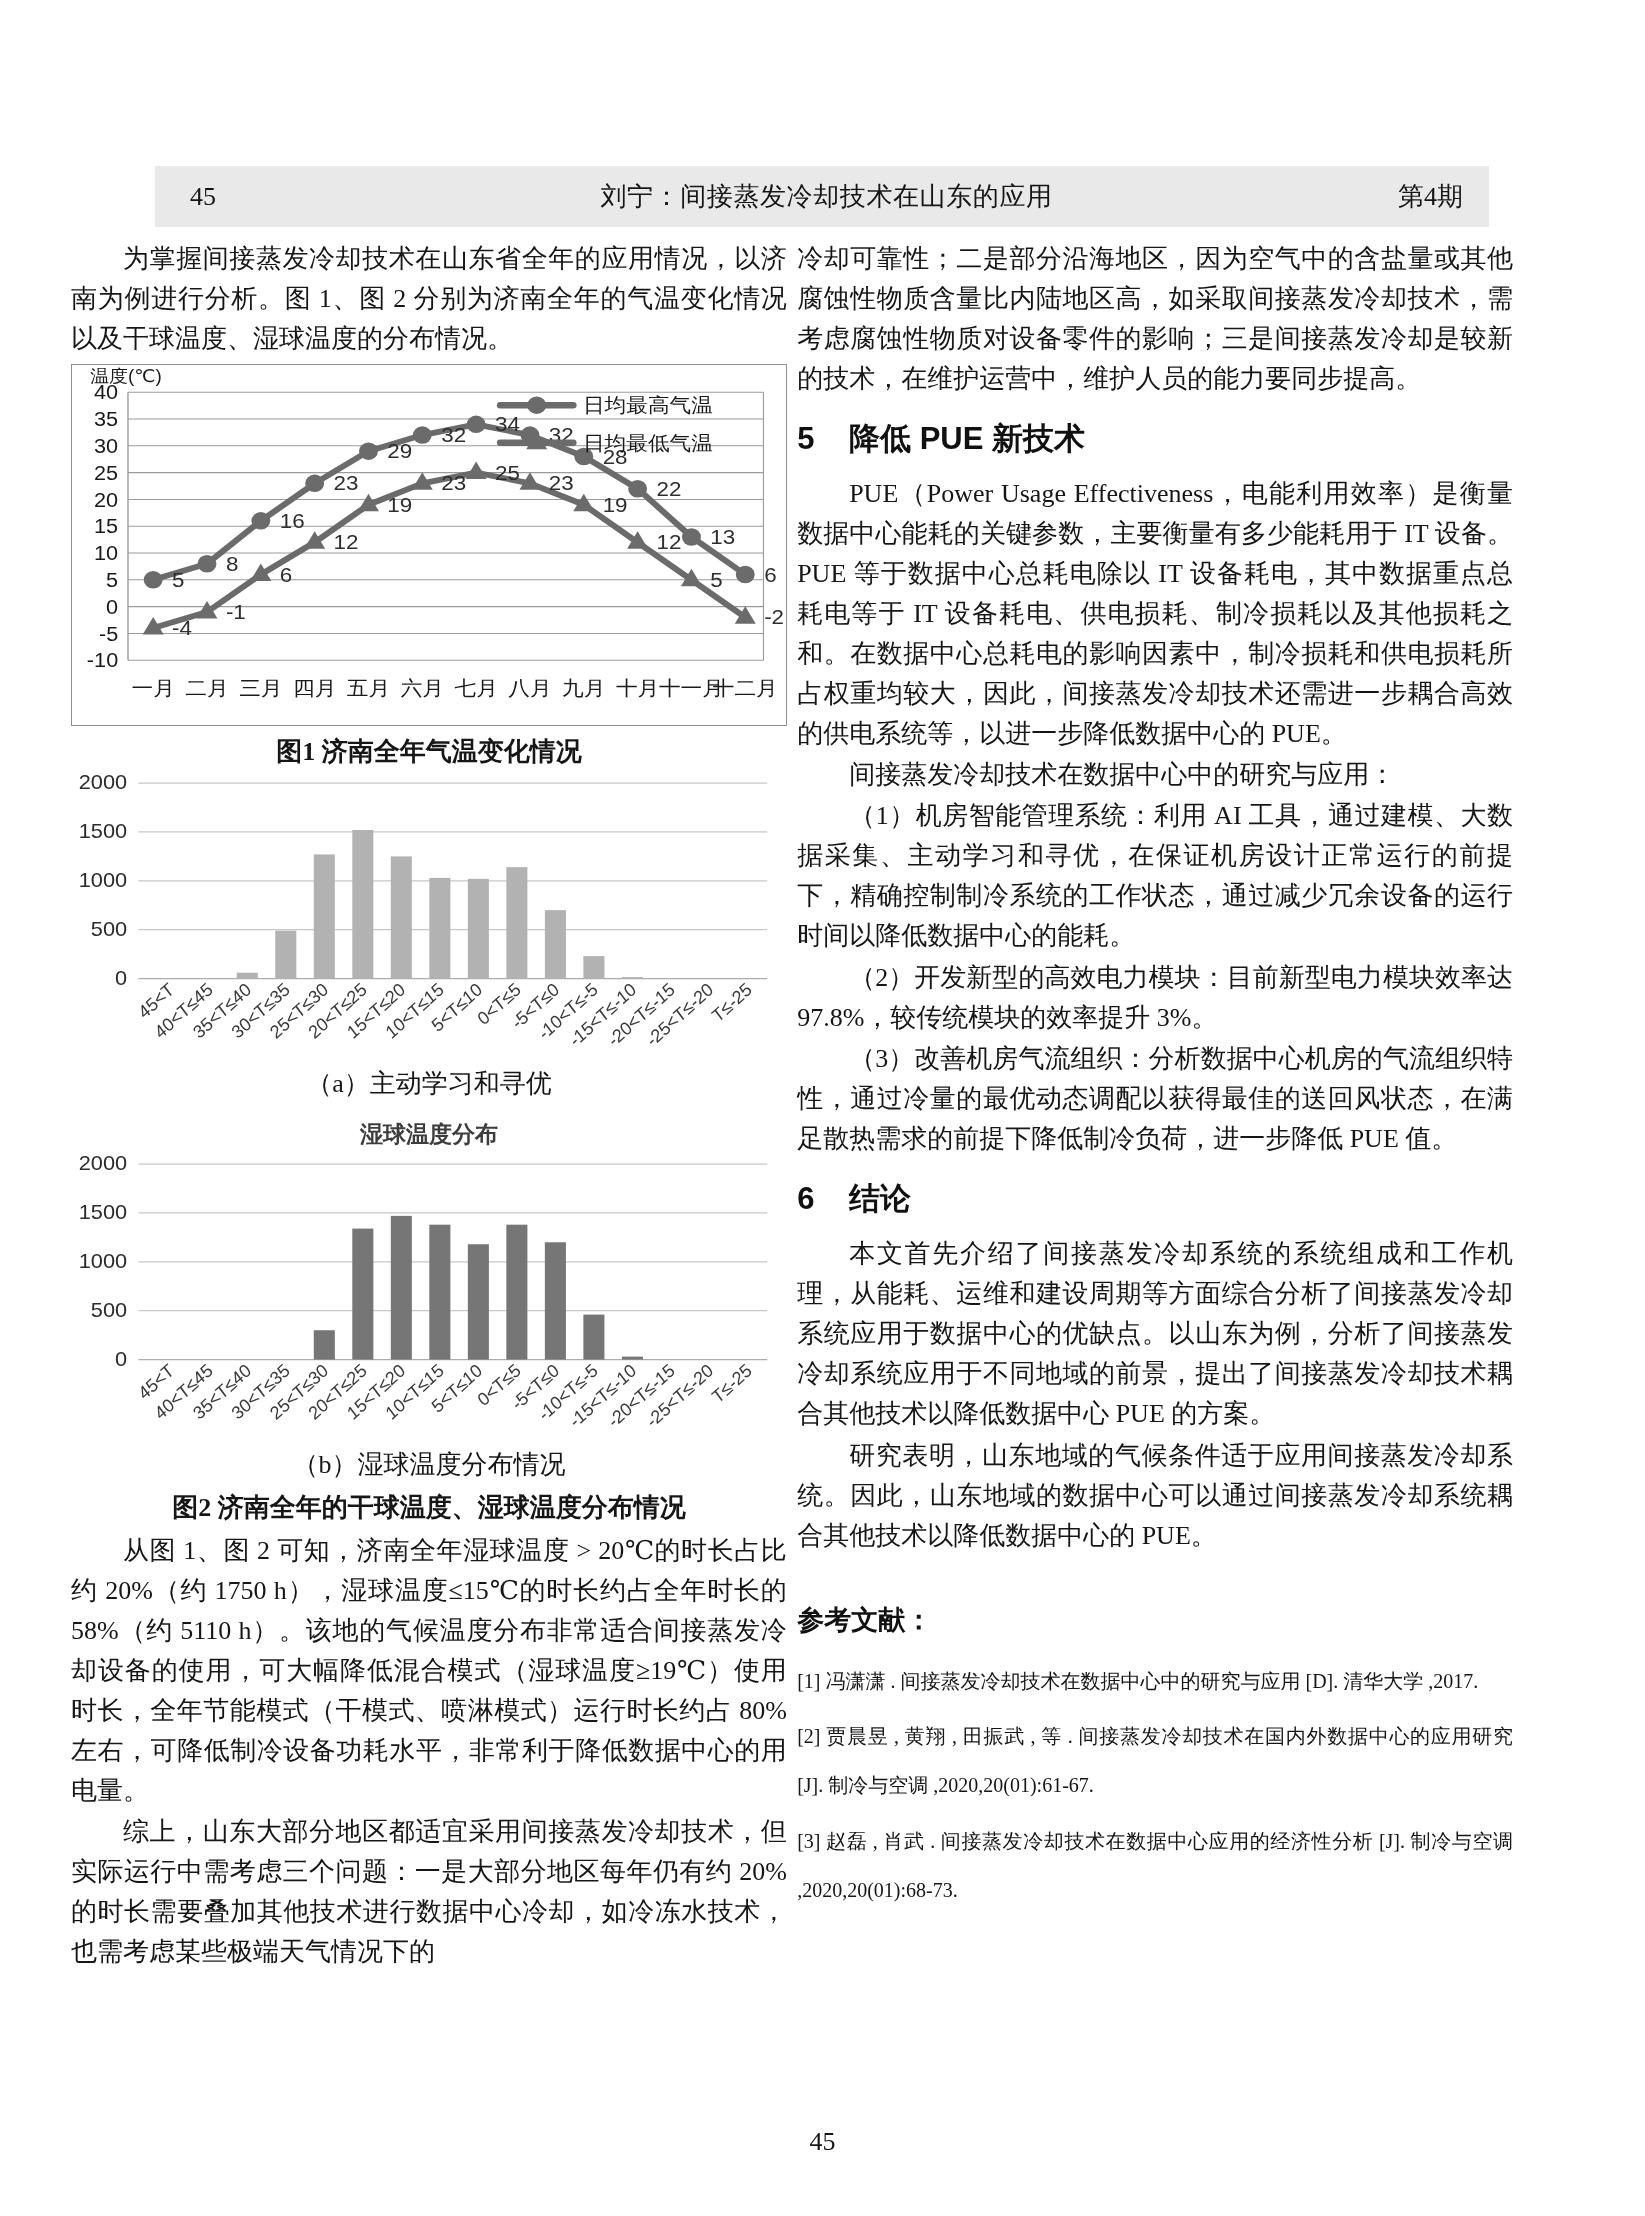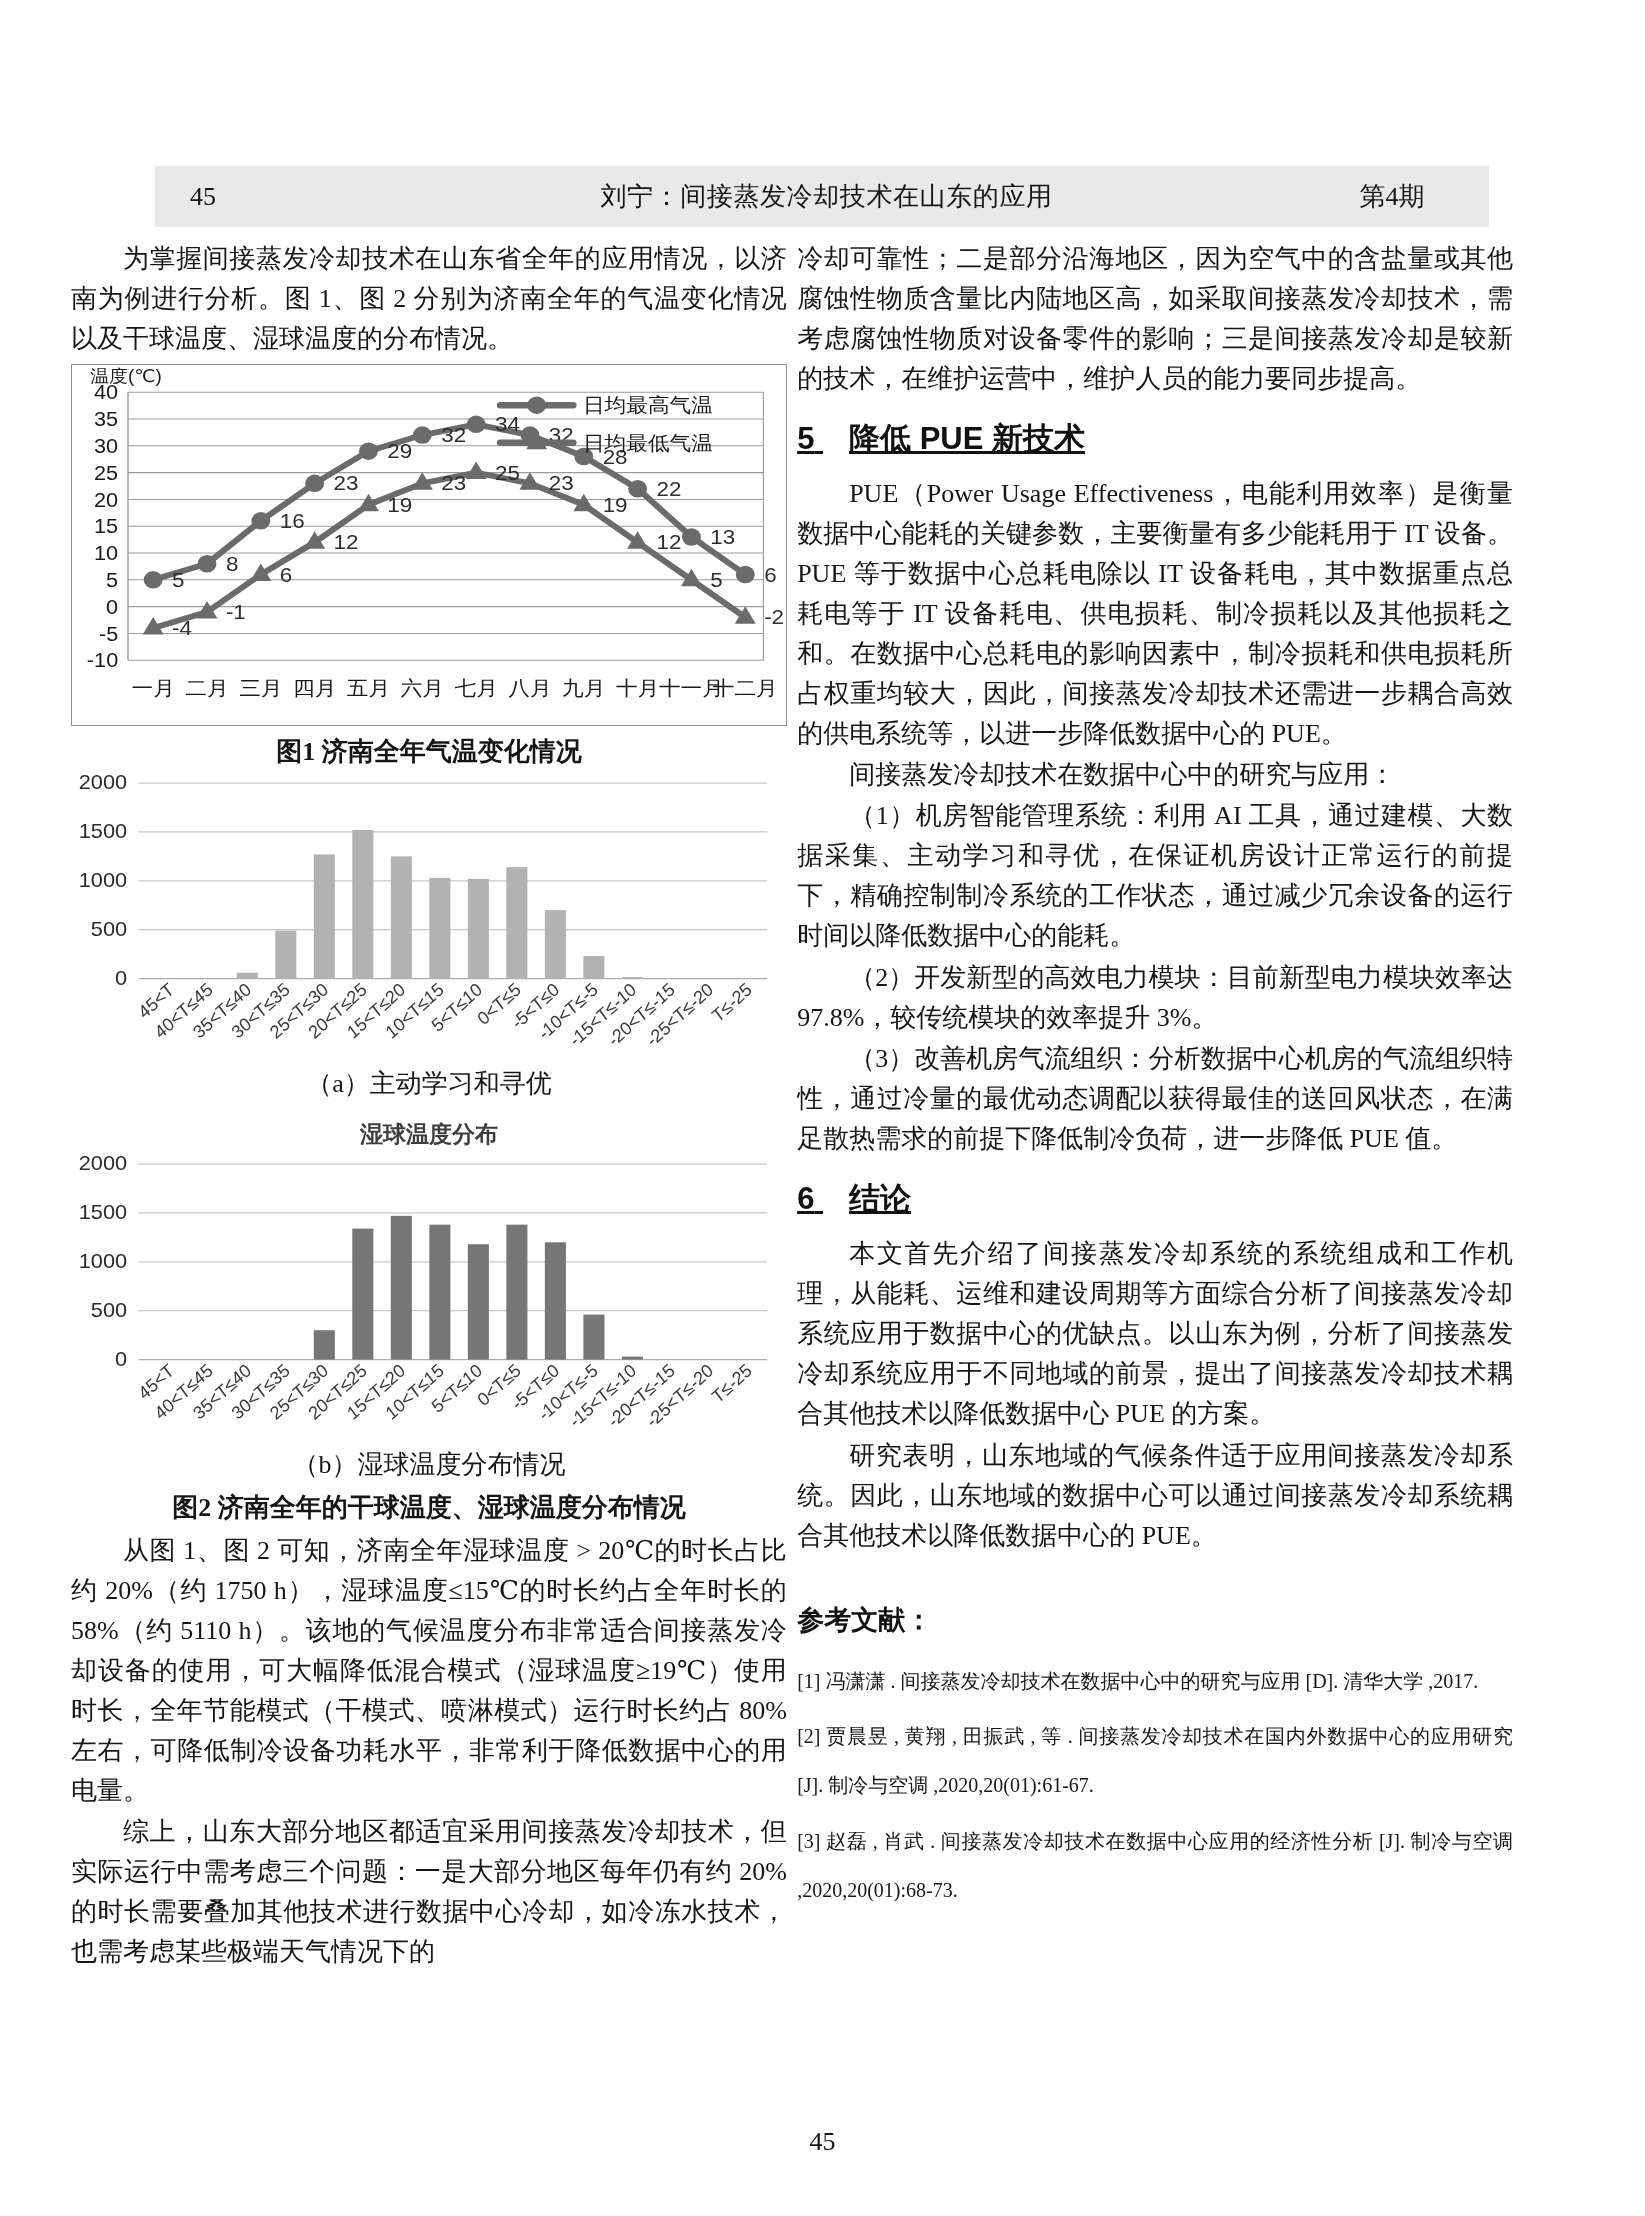--- a/index.html
+++ b/index.html
@@ -3,37 +3,37 @@
 <meta charset="utf-8">
 <style>
   html,body{margin:0;padding:0;background:#fff;}
   .page{position:relative;width:1645px;height:2216px;background:#ffffff;overflow:hidden;
         font-family:"Liberation Serif","DejaVu Serif",serif;color:#161616;}
   
   .header{display:flex;align-items:center;margin:166px 156px 0 155px;height:61px;
           background:#e9e9e9;font-size:26px;}
   .header .h-left{width:142px;padding-left:35px;}
   .header .h-title{flex:1;text-align:center;letter-spacing:0.6px;}
-  .header .h-right{width:142px;text-align:center;padding-right:26px;}
+  .header .h-right{width:142px;text-align:right;padding-right:26px;}
   
   .cols{display:flex;gap:10.3px;padding:0 132px 0 71px;margin-top:11.6px;}
   .col{flex:1 1 0;min-width:0;}
   p.body{margin:0 0 1.3px 0;font-size:26px;line-height:40px;text-align:justify;}
   p.indent{text-indent:2em;}
   
   .figbox{border:1.3px solid #8f8f8f;margin-top:5.2px;background:#fff;}
   .figbox svg{display:block;width:100%;height:360px;}
   .figcap{font-size:26px;text-align:center;margin-top:9px;line-height:34px;}
   .figcap.bold{font-weight:bold;}
   .charttitle{font-family:"Liberation Sans","DejaVu Sans",sans-serif;font-weight:bold;
               color:#3d3d3d;font-size:23px;text-align:center;margin-top:18px;}
   .barsvg{display:block;width:100%;height:285px;margin-top:3.9px;}
   
   h2.sec{font-family:"Liberation Sans","DejaVu Sans",sans-serif;font-size:31px;margin:19.3px 0 14px 0;
-         font-weight:bold;color:#111;text-decoration:underline;}
+         font-weight:bold;color:#111;}
   h2.sec .sec-t{margin-left:26px;}
   h3.refhead{font-family:"Liberation Sans","DejaVu Sans",sans-serif;font-size:27px;margin:46px 0 19.3px 0;
              font-weight:bold;color:#111;}
   p.ref{margin:0 0 6.4px 0;font-size:20px;line-height:49px;text-align:justify;}
   .footer{position:absolute;left:0;bottom:59px;width:100%;text-align:center;font-size:26px;}
 </style>
 </head>
 <body>
 
 <div class="page">

